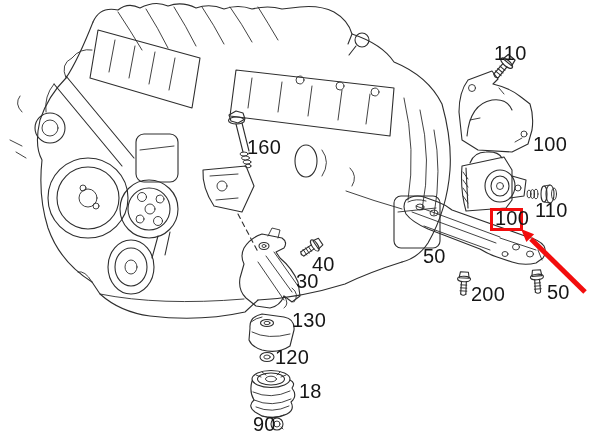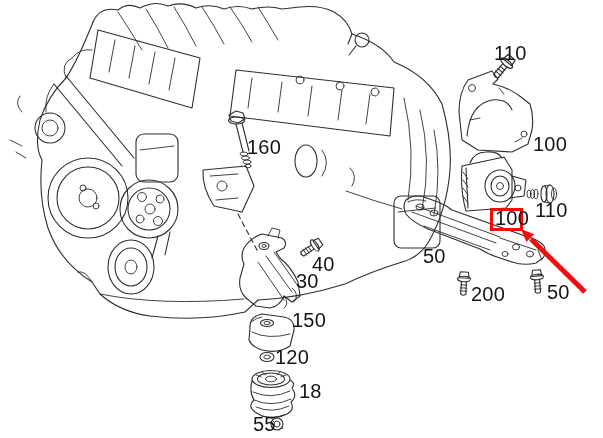--- a/index.html
+++ b/index.html
@@ -235,18 +235,18 @@
   <span class="lbl" style="left:494px;top:45px">110</span>
   <span class="lbl" style="left:533px;top:136px">100</span>
   <span class="lbl" style="left:495px;top:210px">100</span>
   <span class="lbl" style="left:535px;top:202px">110</span>
   <span class="lbl" style="left:423px;top:248px">50</span>
   <span class="lbl" style="left:471px;top:286px">200</span>
   <span class="lbl" style="left:547px;top:284px">50</span>
   <span class="lbl" style="left:247px;top:139px">160</span>
   <span class="lbl" style="left:312px;top:256px">40</span>
   <span class="lbl" style="left:296px;top:273px">30</span>
-  <span class="lbl" style="left:292px;top:312px">150</span>
+  <span class="lbl" style="left:292px;top:312px">130</span>
   <span class="lbl" style="left:275px;top:349px">120</span>
   <span class="lbl" style="left:299px;top:383px">18</span>
-  <span class="lbl" style="left:253px;top:416px">55</span>
+  <span class="lbl" style="left:253px;top:416px">90</span>
 
 </div>
 
 </body></html>

